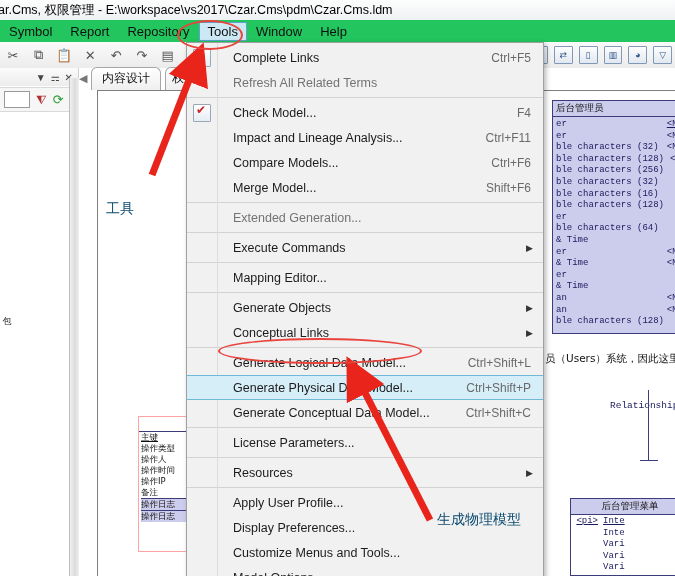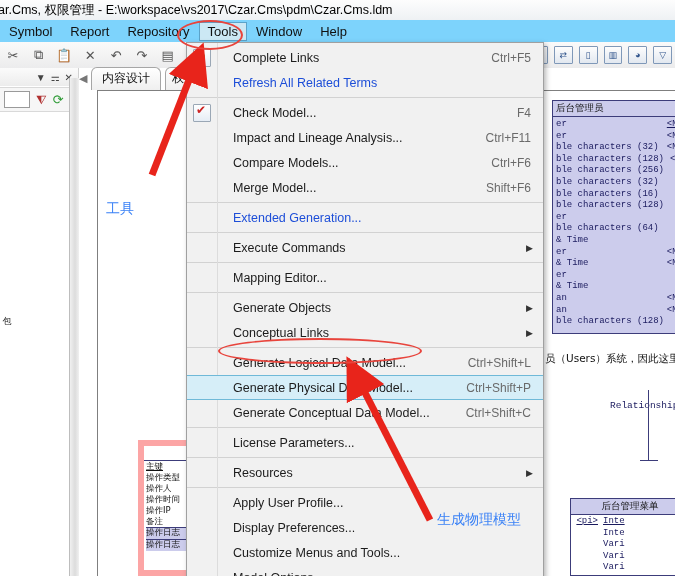--- a/index.html
+++ b/index.html
@@ -22,21 +22,21 @@
     background: linear-gradient(#fdfdfd, #eef1f4);
     font-size: 12.5px; color: #000;
     display: flex; align-items: center;
     white-space: nowrap;
   }
   .titlebar .txt { padding-left: 0px; margin-left: -2px; }
 
   
   .menubar {
     position: absolute; left: 0; top: 20px; width: 675px; height: 22px;
-    background: #7dd3fc;
+    background: #22c55e;
     display: flex; align-items: center;
     font-size: 13px; color: #111;
     border-bottom: 1px solid #d8d8d8;
   }
   .menubar .mi { padding: 2px 9px; white-space: nowrap; }
   .menubar .mi.active {
     background: #cce8f4;
     border: 1px solid #5ba3c9;
     padding: 1px 8px;
   }
@@ -184,29 +184,29 @@
   .bottom-ent .rows .row .k { width: 24px; text-align: right; }
 
   .bl-ent {
     position: absolute; left: 500px; top: 540px; width: 80px; height: 36px;
     font-family: "DejaVu Sans", sans-serif; font-size: 9px; color: #111;
     line-height: 11px;
   }
 
   
   .small-ent {
-    position: absolute; left: 138px; top: 440px; width: 62px; height: 136px;
-    border: 6px solid #fca5a5; background: #ffffff; box-sizing: border-box;
+    position: absolute; left: 138px; top: 416px; width: 62px; height: 136px;
+    border: 1px solid #fca5a5; background: #ffffff; box-sizing: border-box;
     font-family: "DejaVu Sans", sans-serif; font-size: 8.5px; color: #111;
   }
   .small-ent .top { height: 14px; border-bottom: 1px solid #3c3c7a; background: #fff; }
   .small-ent .rows { padding: 0 2px; line-height: 11px; }
   .small-ent .rows .row { white-space: nowrap; }
   .small-ent .sep { border-top: 1px solid #3c3c7a; }
-  .small-ent .rowb { background: #ccccec; font-family: Liberation Mono, monospace; }
+  .small-ent .rowb { background: #ccccec; }
 
   
   .menu {
     position: absolute; left: 186px; top: 42px; width: 358px;
     background: #f1f1f1;
     border: 1px solid #a0a0a0;
     box-shadow: 2px 2px 5px rgba(0,0,0,0.28);
     z-index: 40;
     font-size: 12.5px; color: #1c1c1c;
     padding: 2px 0 3px 0;
@@ -220,21 +220,21 @@
     position: relative; display: flex; align-items: center;
     height: 25px; padding: 0 8px 0 0; box-sizing: border-box;
   }
   .mrow .gutter {
     width: 30px; min-width: 30px; height: 100%;
     display: flex; align-items: center; justify-content: center;
   }
   .mrow .lbl { flex: 1; white-space: nowrap; padding-left: 16px; }
   .mrow .acc { color: #6a6a6a; font-size: 12px; white-space: nowrap; padding-right: 4px; }
   .mrow .sub { color: #333; font-size: 9px; padding-right: 2px; }
-  .mrow.disabled .lbl { color: #1d4ed8; }
+  .mrow.disabled .lbl { color: #737373; }
   .mrow.sel {
     background: #d6eef8;
     border-top: 1px solid #6fb9d8; border-bottom: 1px solid #6fb9d8;
     height: 25px;
   }
   .msep { height: 1px; background: #d2d2d2; margin: 2px 0 2px 30px; }
   .msep.full { margin-left: 0; }
 
   
   .micon {
@@ -248,21 +248,21 @@
   }
   .micon.check::after {
     content: "\2714"; position: absolute; left: 2px; top: -2px;
     font-size: 12px; color: #cc2222;
   }
 
   
   .anno { position: absolute; z-index: 60; pointer-events: none; }
   .anno-text {
     position: absolute; z-index: 61;
-    color: #3b82f6; font-family: "DejaVu Sans", sans-serif;
+    color: #0c4a6e; font-family: "DejaVu Sans", sans-serif;
     font-size: 14px; white-space: nowrap;
   }
   .ellipse {
     position: absolute; border: 2px solid #e8443c; border-radius: 50%;
     z-index: 62; background: transparent;
   }
 </style>
 </head>
 <body>
 

